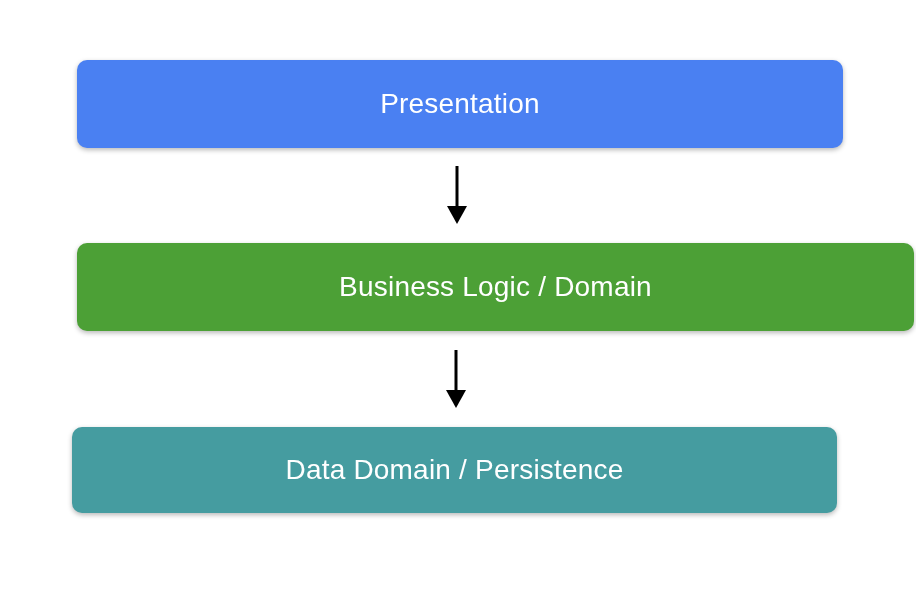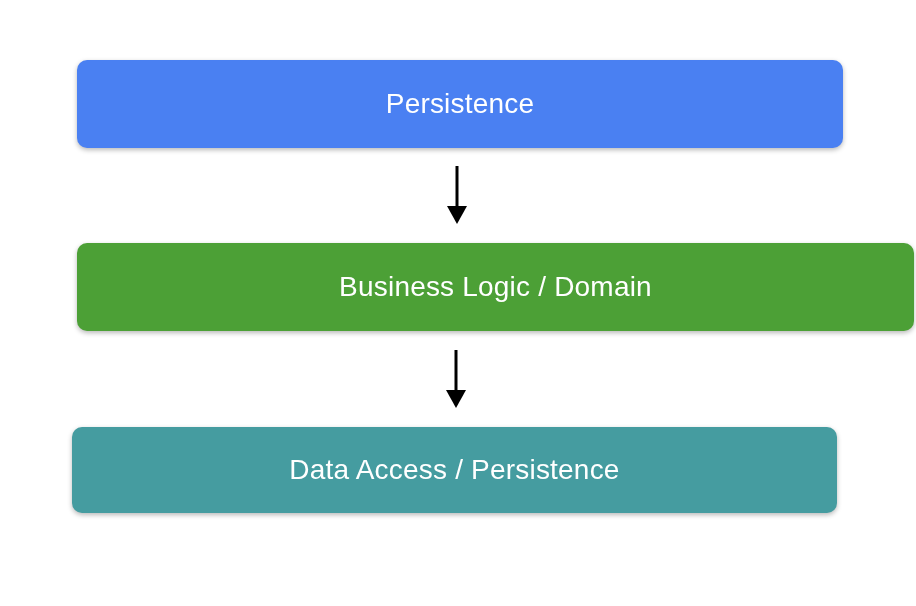--- a/index.html
+++ b/index.html
@@ -37,21 +37,21 @@
   .arrow-1 { left: 445px; top: 166px; }
   .arrow-2 { left: 444px; top: 350px; }
   .arrow svg { display: block; }
 </style>
 </head>
 <body>
 
 <div class="canvas" style="background-color: rgb(255, 255, 255);">
 
   <div class="layer-box box-presentation" style="background-color: rgb(74, 128, 242); color: rgb(255, 255, 255);">
-    <span>Persistence</span>
+    <span>Presentation</span>
   </div>
 
   <div class="arrow arrow-1" style="color: rgb(0, 0, 0);">
     <svg width="24" height="58" viewBox="0 0 24 58" aria-hidden="true">
       <line x1="12" y1="0" x2="12" y2="42" stroke="currentColor" stroke-width="3"></line>
       <polygon points="12,58 2,40 22,40" fill="currentColor"></polygon>
     </svg>
   </div>
 
   <div class="layer-box box-business" style="background-color: rgb(76, 160, 54); color: rgb(255, 255, 255);">
@@ -59,16 +59,16 @@
   </div>
 
   <div class="arrow arrow-2" style="color: rgb(0, 0, 0);">
     <svg width="24" height="58" viewBox="0 0 24 58" aria-hidden="true">
       <line x1="12" y1="0" x2="12" y2="42" stroke="currentColor" stroke-width="3"></line>
       <polygon points="12,58 2,40 22,40" fill="currentColor"></polygon>
     </svg>
   </div>
 
   <div class="layer-box box-data" style="background-color: rgb(69, 156, 160); color: rgb(255, 255, 255);">
-    <span>Data Access / Persistence</span>
+    <span>Data Domain / Persistence</span>
   </div>
 
 </div>
 
 </body></html>

